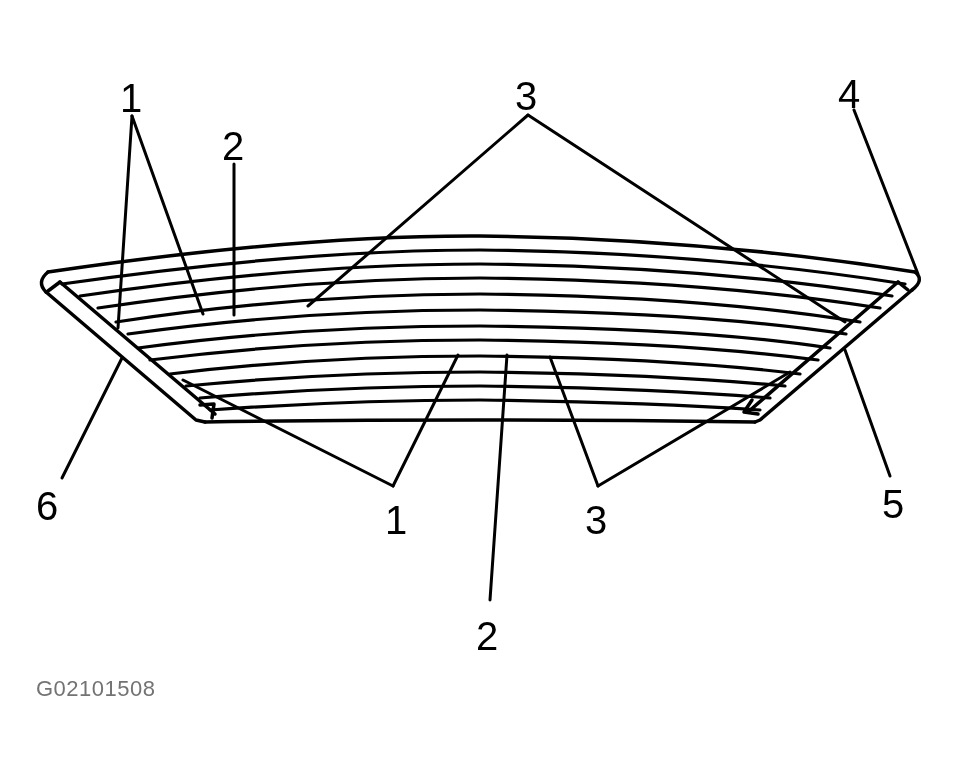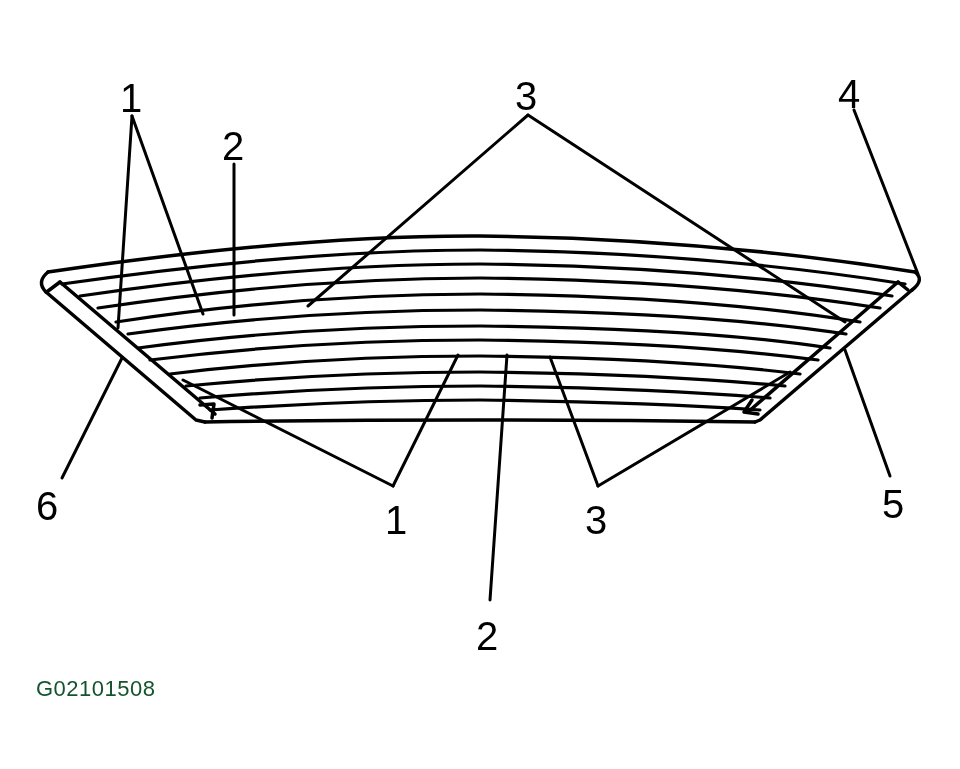--- a/index.html
+++ b/index.html
@@ -1,20 +1,20 @@
 <!DOCTYPE html>
 <html><head>
 <meta charset="utf-8">
 <style>
   html, body { margin: 0; padding: 0; background: #ffffff; }
   body { width: 960px; height: 769px; position: relative; overflow: hidden; font-family: "Liberation Sans", sans-serif; }
   .canvas { position: absolute; left: 0; top: 0; width: 960px; height: 769px; }
   svg.art { position: absolute; left: 0; top: 0; }
   .callout { position: absolute; font-family: "Liberation Sans", sans-serif; font-size: 40px; font-weight: normal; color: #000; line-height: 1; }
-  .figure-id { position: absolute; left: 36px; top: 676px; font-family: "Liberation Sans", sans-serif; font-size: 22px; color: #14532d; letter-spacing: 0.5px; }
+  .figure-id { position: absolute; left: 36px; top: 676px; font-family: "Liberation Sans", sans-serif; font-size: 22px; color: #737373; letter-spacing: 0.5px; }
 </style>
 </head>
 <body>
 
 <div class="canvas">
   <svg class="art" width="960" height="769" viewBox="0 0 960 769">
     <g fill="none" stroke="#000" stroke-linecap="round" stroke-linejoin="round">
 
       <path d="M48,272 Q300,235 480,236 Q700,238 915,272" stroke-width="3.5"></path>
 

